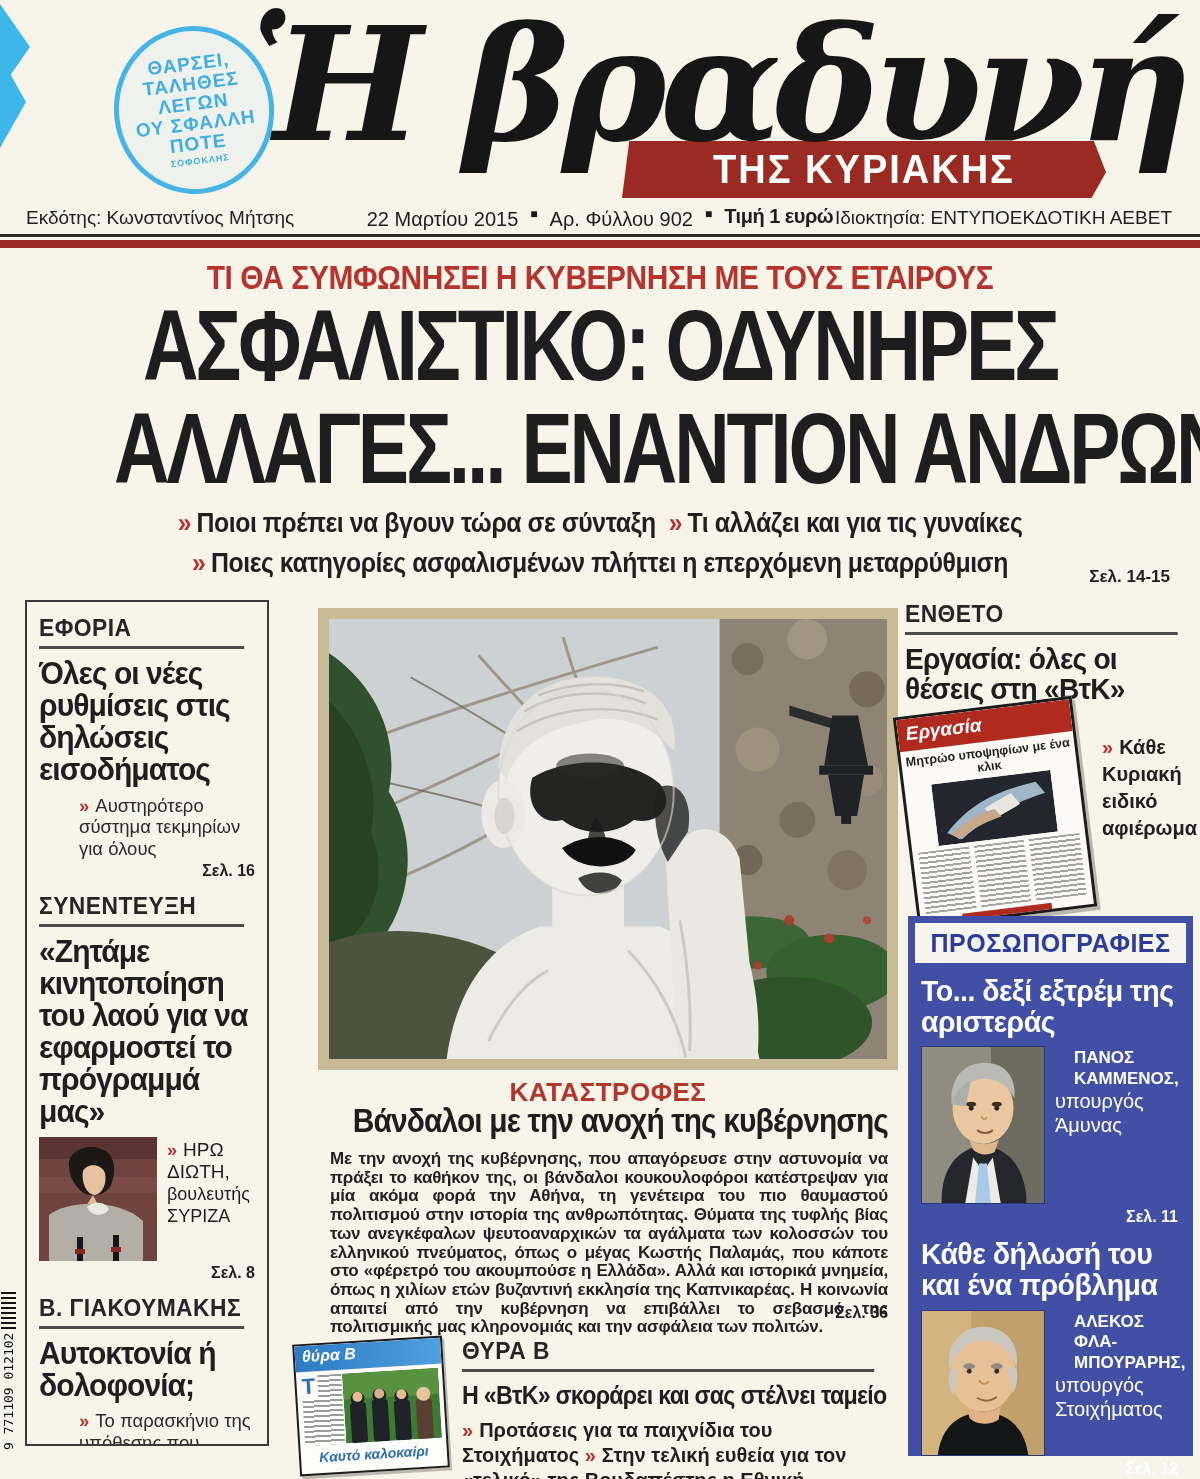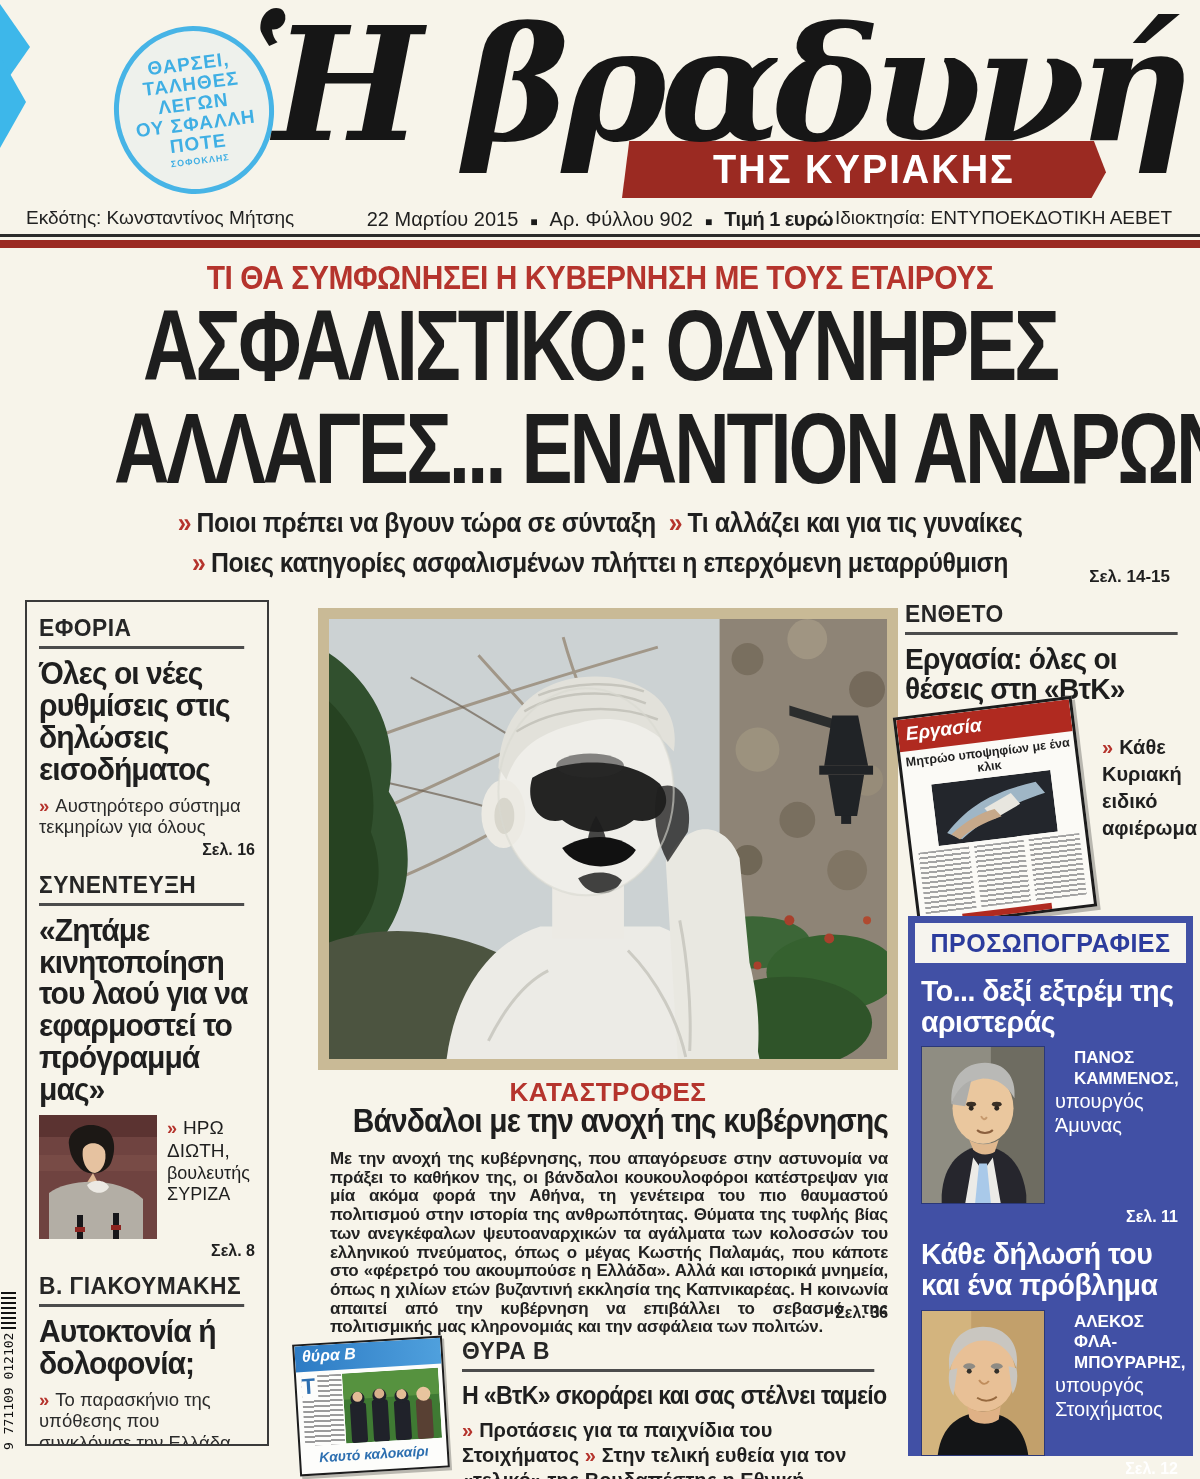--- a/index.html
+++ b/index.html
@@ -29,21 +29,21 @@
   .edition-flag {
     position:absolute; left:622px; top:141px; width:484px; height:57px; z-index:2;
     background:#9b2a22; clip-path:polygon(1.5% 0,97.5% 0,100% 55%,97% 100%,0 100%);
     display:flex; align-items:center; justify-content:center;
   }
   .edition-flag span {
     color:#fff; font-size:38px; font-weight:900; letter-spacing:2px; transform:scaleY(1.05);
   }
   .info-bar { position:absolute; left:0; top:201px; width:1200px; height:32px; }
   .info-pub { position:absolute; left:26px; top:6px; font-size:19px; color:#222; }
-  .info-center { position:absolute; left:0; right:0; top:0; display:flex; gap:12px; justify-content:center; align-items:flex-end; }
+  .info-center { position:absolute; left:0; right:0; top:0; display:flex; gap:12px; justify-content:center; align-items:center; }
   .info-date, .info-issue { font-size:20px; padding-top:7px; }
   .sq { font-size:12px; position:relative; top:-2px; color:#1a1a1a; }
   .info-price { font-size:20px; font-weight:800; letter-spacing:-0.5px; }
   .info-owner { position:absolute; right:28px; top:6px; font-size:19px; }
   .rule-thin { position:absolute; left:0; top:234px; width:1200px; height:3px; background:#2b2b2b; }
   .rule-red  { position:absolute; left:0; top:240px; width:1200px; height:8px; background:#9b2a22; }
   
   .lead-kicker {
     position:absolute; left:0; right:0; top:258px; text-align:center;
     font-size:34px; font-weight:800; color:#b5342d; letter-spacing:-0.5px;
@@ -61,21 +61,21 @@
   .lead-bullets .row { margin-bottom:9px; white-space:nowrap; }
   .bullet { color:#b5342d; font-weight:900; margin-right:6px; }
   .lead-pageref { position:absolute; right:30px; top:567px; font-size:17px; font-weight:700; }
   
   .section-label {
     font-size:24px; font-weight:800; color:#262626; letter-spacing:.5px;
     border-bottom:3px solid #4c4c4c; padding-bottom:4px; margin-bottom:9px;
     transform:scaleX(.95); transform-origin:left;
   }
   .pageref { text-align:right; font-size:16px; font-weight:700; }
-  .teaser { font-size:18.5px; line-height:1.16; font-weight:500; color:#2b2b2b; }
+  .teaser { font-size:18.5px; line-height:1.16; font-weight:500; color:#2b2b2b;margin-left:40px; }
   
   .left-col {
     position:absolute; left:25px; top:600px; width:244px; height:846px;
     border:2px solid #3a3a3a; padding:12px 12px 8px; overflow:hidden; background:#f7f4ea;
   }
   .lc-head { font-size:31px; font-weight:800; letter-spacing:-1px; line-height:1.03; margin-bottom:9px; transform:scaleX(.97); transform-origin:left;}
   .lc-story { margin-bottom:12px; }
   .lc-story .pageref { margin-top:3px; }
   .iv-row { display:flex; gap:10px; margin-top:4px; }
   .iv-photo { width:118px; height:124px; flex:none; }

